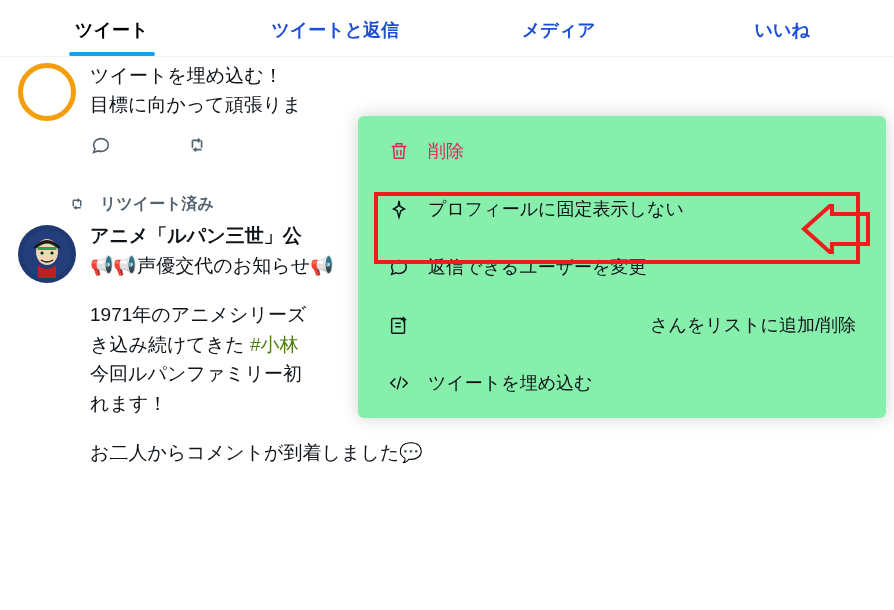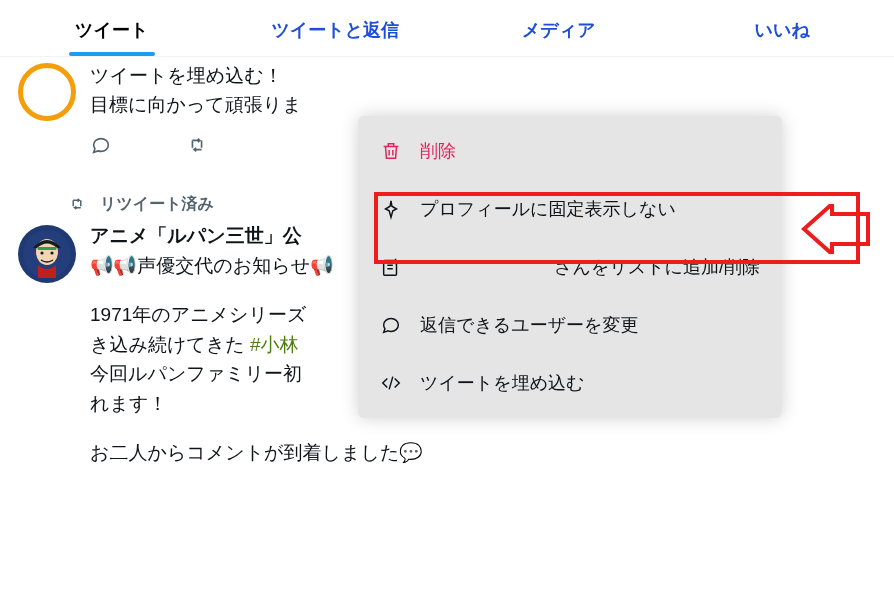--- a/index.html
+++ b/index.html
@@ -19,21 +19,21 @@
     .body-col { flex:1; min-width:0; }
     .tweet-text { font-size:19px; line-height:1.55; color:#0f1419; }
     .mega { color:#e0245e; }
     .hashtag { color:#4d7c0f; }
     .actions { display:flex; gap:74px; padding:14px 0 6px; }
     .actions svg { width:22px; height:22px; fill:none; stroke:#536471; stroke-width:1.8; }
     .rt-row { display:flex; align-items:center; gap:14px; padding:18px 0 4px 50px; color:#536471; font-size:16px; font-weight:600; }
     .rt-row svg { width:18px; height:18px; fill:none; stroke:#536471; stroke-width:2; }
     .author-line { font-size:19px; font-weight:700; padding-bottom:2px; }
     
-    .menu { position:absolute; top:116px; left:358px; width:424px; background:#e5e5e5; border-radius:6px; box-shadow:0 0 18px rgba(0,0,0,0.18); padding:6px 0; z-index:10; }
+    .menu { position:absolute; top:116px; left:358px; width:528px; background:#86efac; border-radius:6px; box-shadow:0 0 18px rgba(0,0,0,0.18); padding:6px 8px; z-index:10; }
     .menu-item { display:flex; align-items:center; gap:18px; padding:17px 22px; font-size:18px; color:#0f1419; cursor:pointer; }
     .menu-item.delete { color:#e0245e; }
     .menu-item svg { width:22px; height:22px; fill:none; stroke:currentColor; stroke-width:1.6; flex:0 0 22px; }
     .menu-item.list-item span { flex:1; text-align:right; }
     
     .red-box { position:absolute; top:192px; left:374px; width:486px; height:72px; border:4px solid #ef1c1c; z-index:20; pointer-events:none; }
     
     .red-arrow { position:absolute; top:210px; left:872px; width:0; z-index:20; pointer-events:none; }
     .red-arrow svg { position:absolute; left:-72px; top:-6px; }
   </style>
@@ -115,32 +115,32 @@
         <path d="M4 7h16M9 7V4h6v3M6 7l1 13h10l1-13M10 11v6M14 11v6"></path>
       </svg>
     <span>削除</span>
   </div>
   <div class="menu-item">
     <svg viewBox="0 0 24 24">
         <path d="M12 3l1 6 5 3-4 2-2 7-2-7-4-2 5-3z"></path>
       </svg>
     <span>プロフィールに固定表示しない</span>
   </div>
+  <div class="menu-item">
+    <svg viewBox="0 0 24 24">
+        <path d="M20 12c0 4-3.6 7-8 7-1.2 0-2.3-.2-3.3-.6L4 20l1.4-3.9C4.5 14.9 4 13.5 4 12c0-4 3.6-7 8-7s8 3 8 7z"></path>
+      </svg>
+    <span>返信できるユーザーを変更</span>
+  </div>
   <div class="menu-item list-item">
     <svg viewBox="0 0 24 24">
         <rect x="4" y="5" width="14" height="16" rx="1"></rect>
         <path d="M8 10h6M8 14h6M17 3v6M14 6h6"></path>
       </svg>
     <span>さんをリストに追加/削除</span>
-  </div>
-  <div class="menu-item">
-    <svg viewBox="0 0 24 24">
-        <path d="M20 12c0 4-3.6 7-8 7-1.2 0-2.3-.2-3.3-.6L4 20l1.4-3.9C4.5 14.9 4 13.5 4 12c0-4 3.6-7 8-7s8 3 8 7z"></path>
-      </svg>
-    <span>返信できるユーザーを変更</span>
   </div>
   <div class="menu-item">
     <svg viewBox="0 0 24 24">
         <path d="M8 7l-5 5 5 5M16 7l5 5-5 5M14 5l-4 14"></path>
       </svg>
     <span>ツイートを埋め込む</span>
   </div>
 </div>
 
 <div class="red-box"></div>

